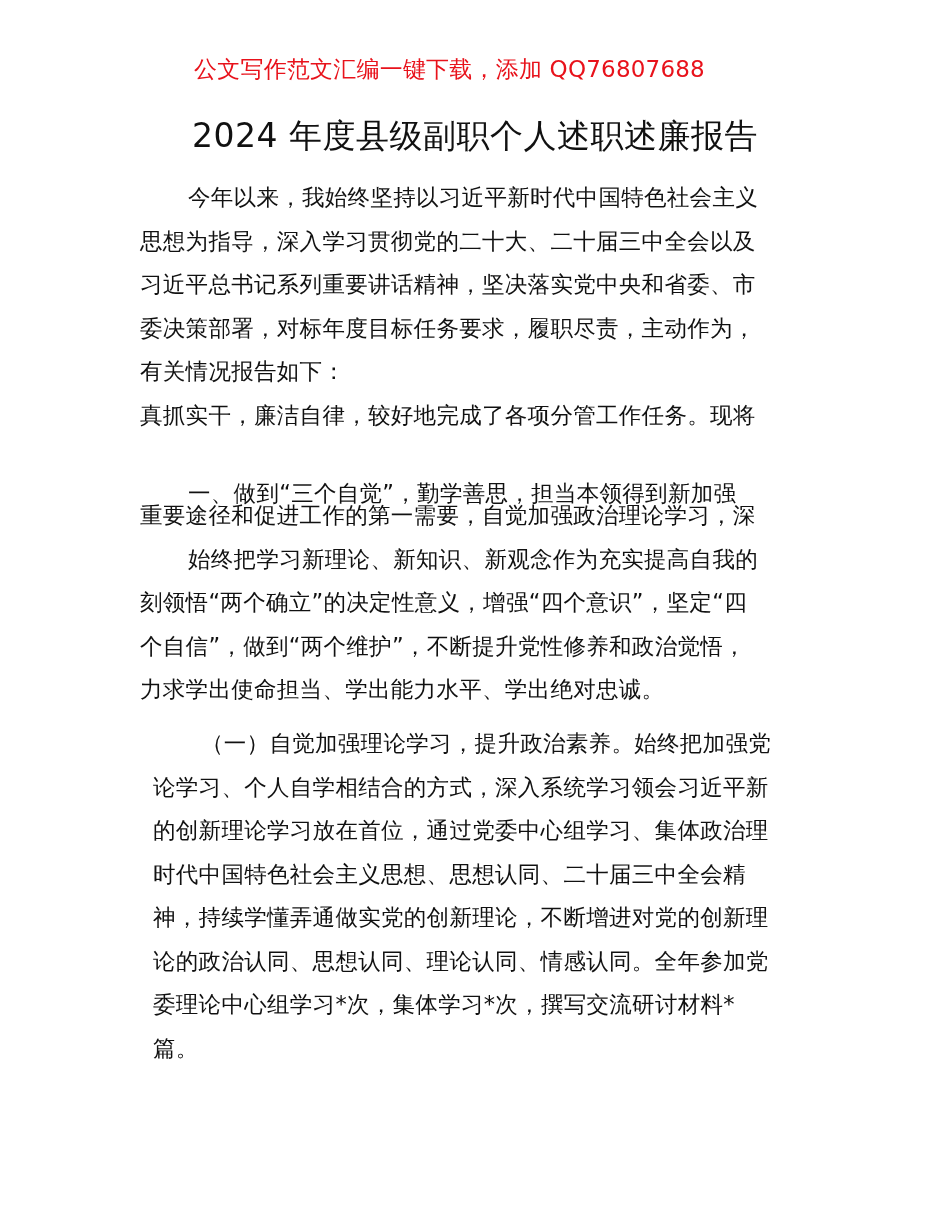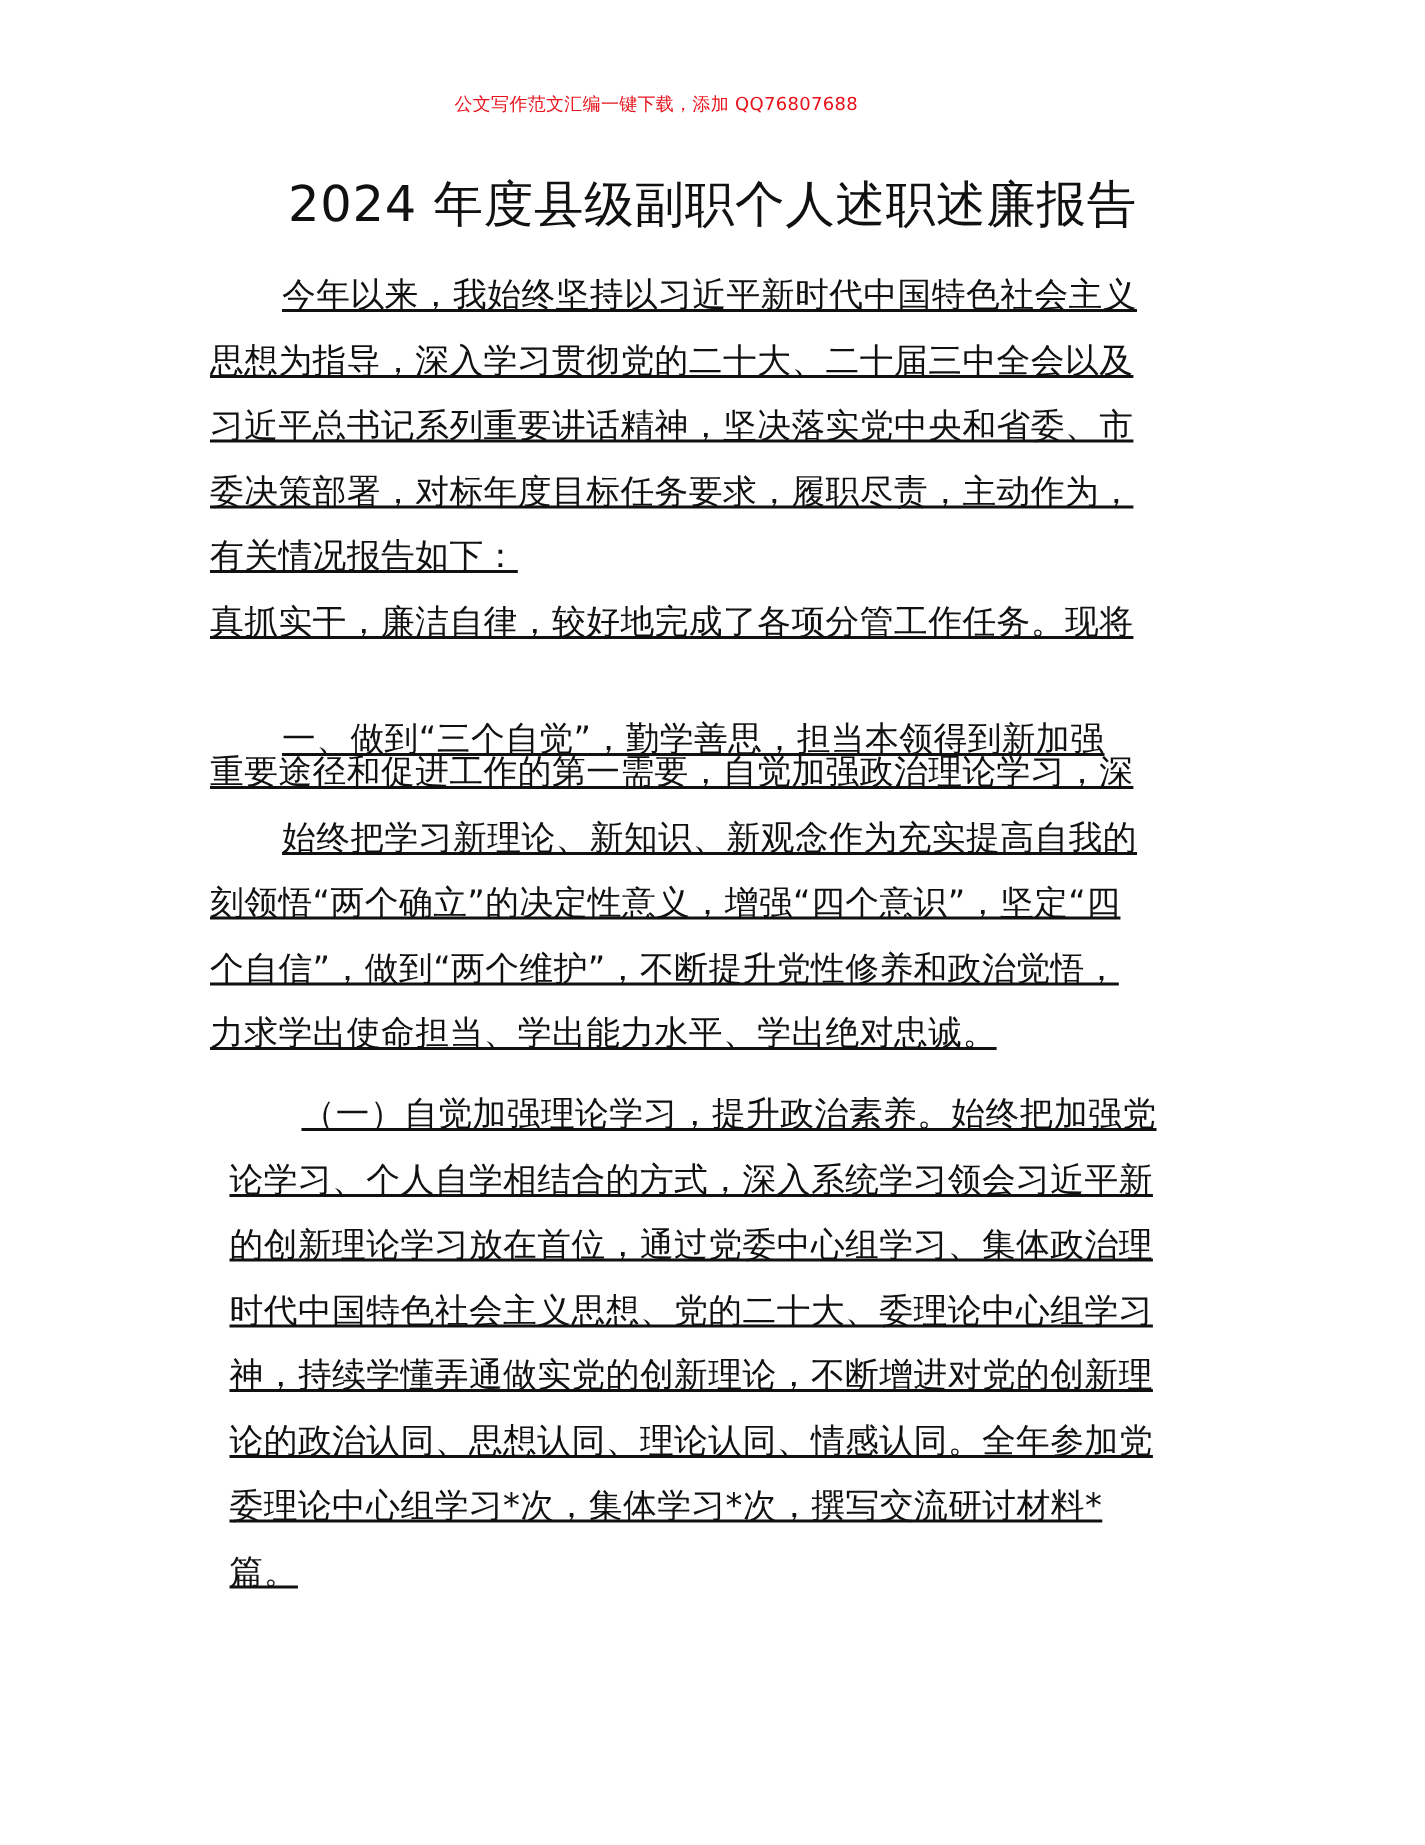--- a/index.html
+++ b/index.html
@@ -18,24 +18,24 @@
     .page {
       position: absolute;
       left: 0; top: 0;
       width: 950px;
       height: 1230px;
       background: #ffffff;
     }
     .promo {
       position: absolute;
       top: 57px;
-      left: 0;
+      left: 12px;
       width: 875px;
       text-align: center;
-      font-size: 12px;
+      font-size: 23px;
       color: #e8121b;
       letter-spacing: 0.2px;
       line-height: 24px;
     }
     .title {
       position: absolute;
       top: 116px;
       left: 0;
       width: 950px;
       text-align: center;
@@ -51,21 +51,20 @@
       font-size: 22.5px;
       letter-spacing: 0.3px;
       color: #111111;
     }
     .line {
       display: block;
       height: 43.5px;
       line-height: 43.5px;
       white-space: nowrap;
       overflow: visible;
-      text-decoration: underline;
     }
     .indent { padding-left: 48px; }
     .para-1 { top: 176px; }
     .heading-1 { top: 439px; margin-top: 33px; }
     .para-2 { top: 494px; }
     .para-3 { top: 722px; margin-left: 13px; }
   </style>
 </head>
 <body>
 
@@ -93,20 +92,20 @@
     <span class="line indent">始终把学习新理论、新知识、新观念作为充实提高自我的</span>
     <span class="line">刻领悟“两个确立”的决定性意义，增强“四个意识”，坚定“四</span>
     <span class="line">个自信”，做到“两个维护”，不断提升党性修养和政治觉悟，</span>
     <span class="line">力求学出使命担当、学出能力水平、学出绝对忠诚。</span>
   </div>
 
   <div class="body-text para-3">
     <span class="line indent">（一）自觉加强理论学习，提升政治素养。始终把加强党</span>
     <span class="line">论学习、个人自学相结合的方式，深入系统学习领会习近平新</span>
     <span class="line">的创新理论学习放在首位，通过党委中心组学习、集体政治理</span>
-    <span class="line">时代中国特色社会主义思想、党的二十大、委理论中心组学习</span>
+    <span class="line">时代中国特色社会主义思想、思想认同、二十届三中全会精</span>
     <span class="line">神，持续学懂弄通做实党的创新理论，不断增进对党的创新理</span>
     <span class="line">论的政治认同、思想认同、理论认同、情感认同。全年参加党</span>
     <span class="line">委理论中心组学习*次，集体学习*次，撰写交流研讨材料*</span>
     <span class="line">篇。</span>
   </div>
 
 </div>
 
 </body></html>

